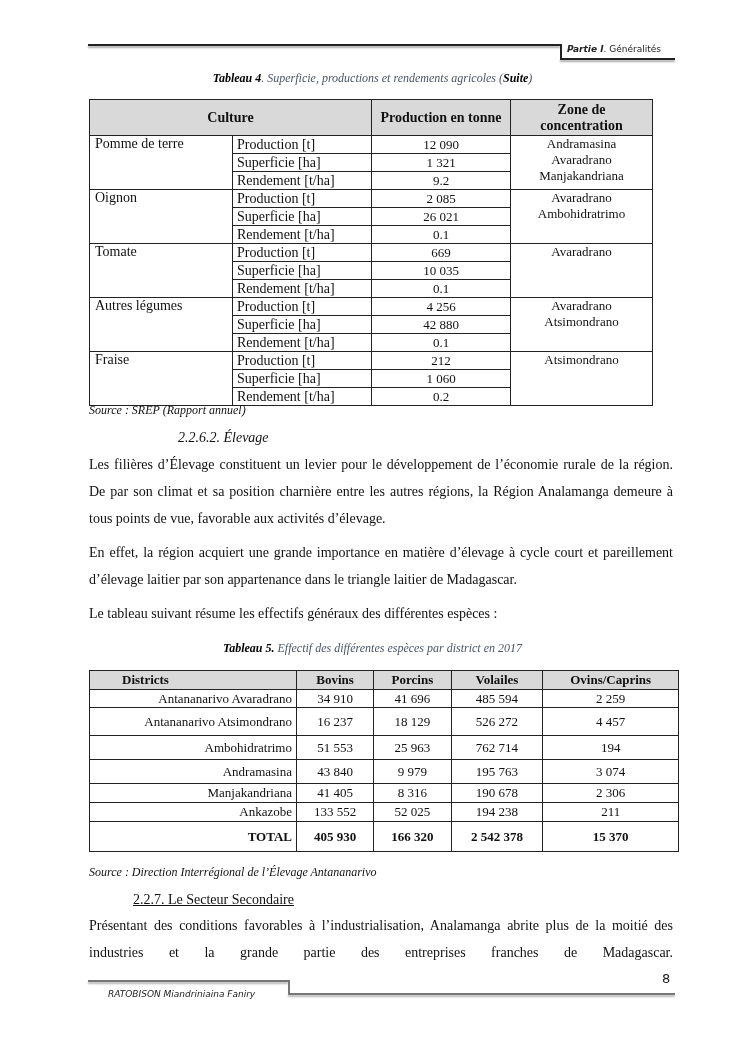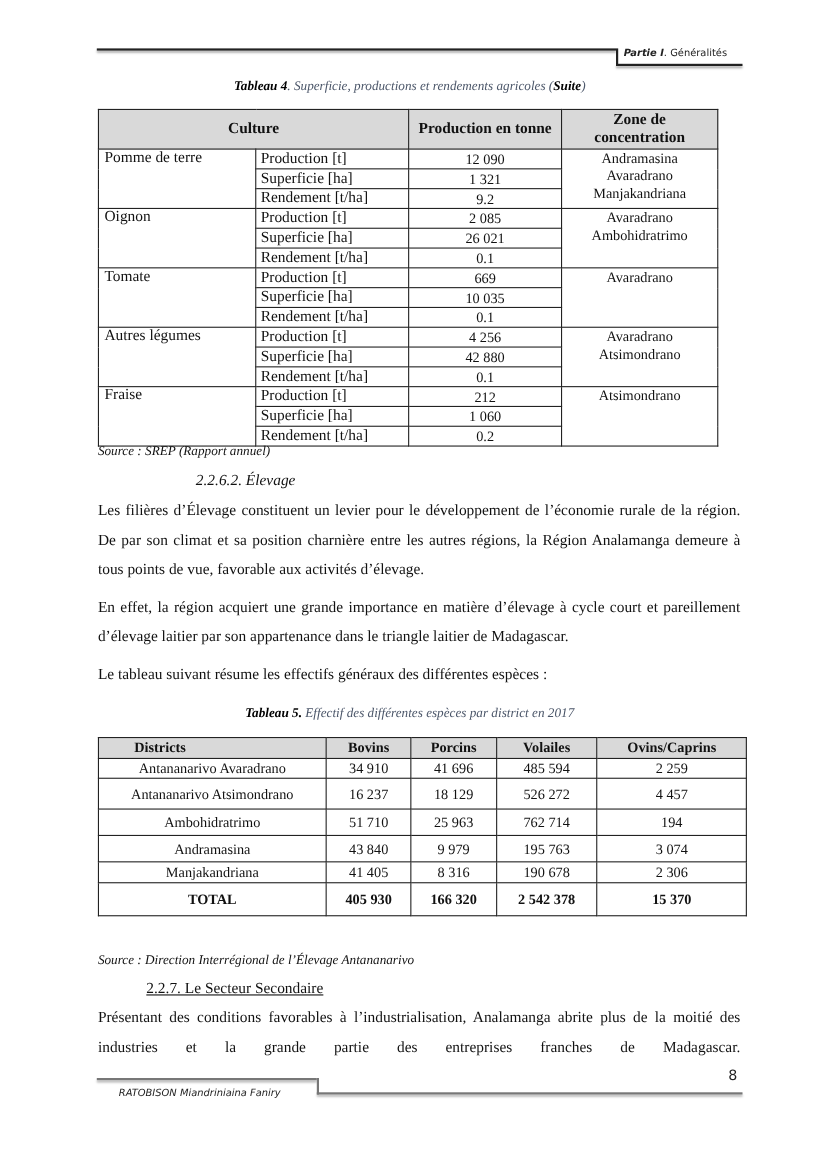--- a/index.html
+++ b/index.html
@@ -38,21 +38,21 @@
   .h-sec { position:absolute; font-size:14px; }
   .para { position:absolute; left:89px; width:584px; font-size:14px; line-height:27px;
           text-align:justify; text-align-last:left; }
   .para.last-justify { text-align-last:justify; }
 
   
   #t5 { left:89px; top:670px; width:590px; }
   #t5 th { background:#d9d9d9; font-weight:bold; font-size:13px; height:18px; line-height:16px; }
   #t5 th.dcol { text-align:left; width:170px;padding-left:32px; }
   #t5 td { text-align:center; font-size:13px; line-height:16px; }
-  #t5 td.dname { text-align:center; }
+  #t5 td.dname { text-align:right; }
   #t5 tr.total td { font-weight:bold; font-size:13px; }
 
   
   .ftr-line1 { position:absolute; left:88px; top:980px; width:200px; height:2px; background:#777;
                box-shadow:0 2px 2px rgba(0,0,0,0.3); }
   .ftr-step { position:absolute; left:288px; top:980px; width:2px; height:15px; background:#777; }
   .ftr-line2 { position:absolute; left:288px; top:993px; width:387px; height:2px; background:#777;
                box-shadow:0 2px 2px rgba(0,0,0,0.3); }
   .ftr-name { position:absolute; left:108px; top:989px; font-family:"DejaVu Sans", sans-serif;
               font-size:9px; font-style:italic; color:#222; }
@@ -197,39 +197,46 @@
       </tr>
       <tr style="height: 28px;">
         <td class="dname">Antananarivo Atsimondrano</td>
         <td>16 237</td>
         <td>18 129</td>
         <td>526 272</td>
         <td>4 457</td>
       </tr>
       <tr style="height: 24px;">
         <td class="dname">Ambohidratrimo</td>
-        <td>51 710</td>
+        <td>51 553</td>
         <td>25 963</td>
         <td>762 714</td>
         <td>194</td>
       </tr>
       <tr style="height: 24px;">
         <td class="dname">Andramasina</td>
         <td>43 840</td>
         <td>9 979</td>
         <td>195 763</td>
         <td>3 074</td>
       </tr>
       <tr style="height: 19px;">
         <td class="dname">Manjakandriana</td>
         <td>41 405</td>
         <td>8 316</td>
         <td>190 678</td>
         <td>2 306</td>
       </tr>
+      <tr style="height: 19px;">
+        <td class="dname">Ankazobe</td>
+        <td>133 552</td>
+        <td>52 025</td>
+        <td>194 238</td>
+        <td>211</td>
+      </tr>
       <tr class="total" style="height: 30px;">
         <td class="dname">TOTAL</td>
         <td>405 930</td>
         <td>166 320</td>
         <td>2 542 378</td>
         <td>15 370</td>
       </tr>
     </tbody>
 </table>
 <div class="source" style="top:865px;">Source : Direction Interrégional de l’Élevage Antananarivo</div>

